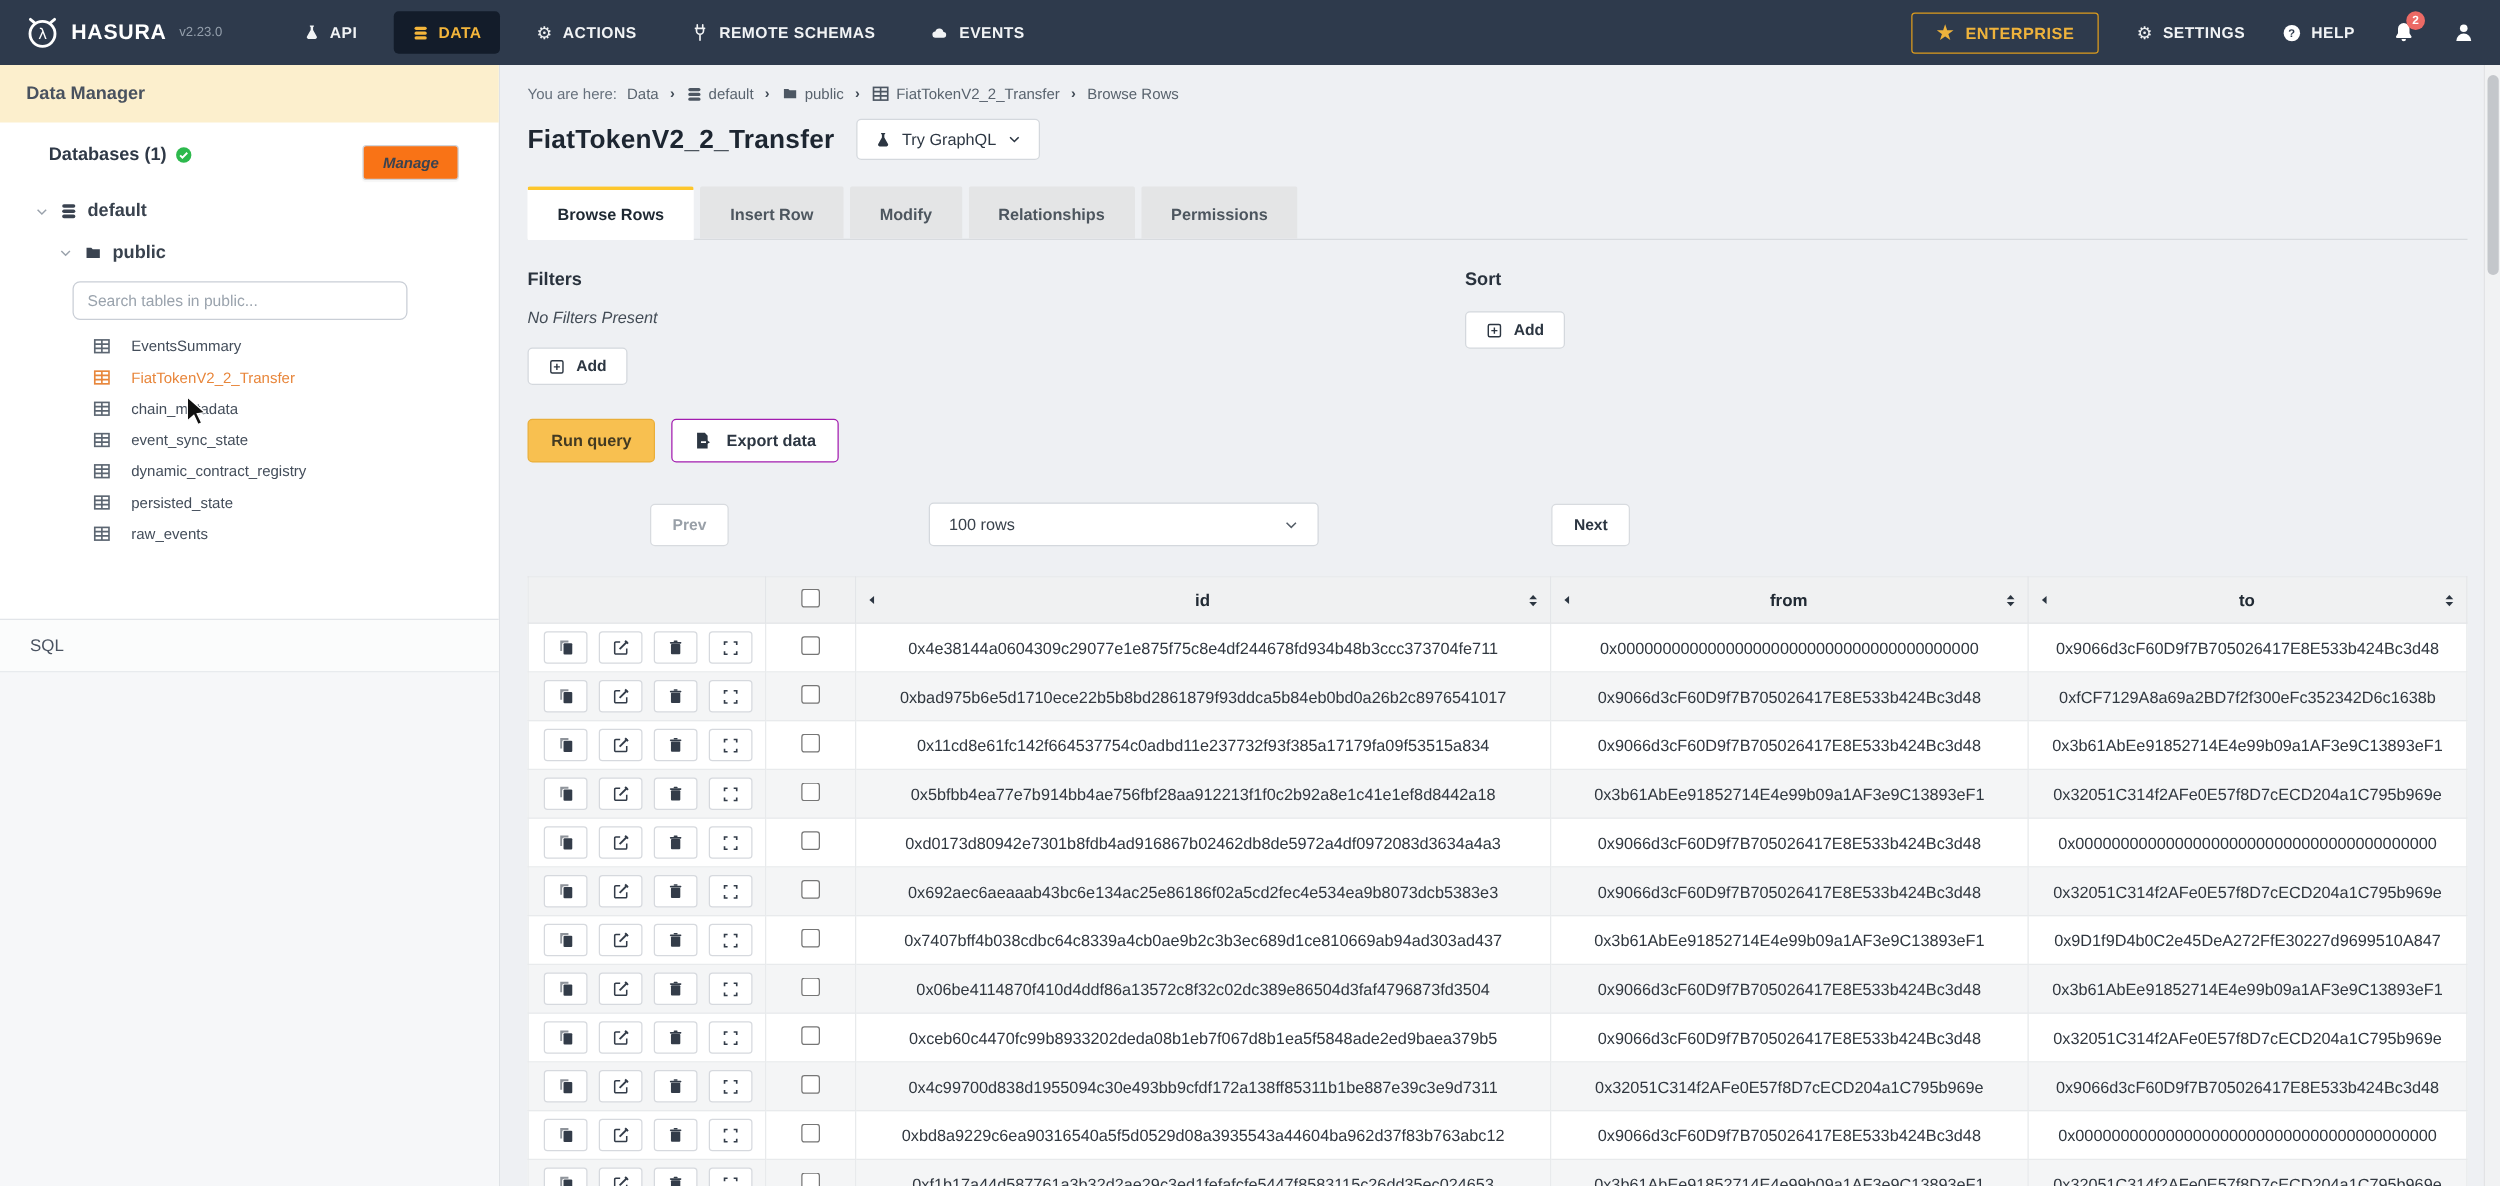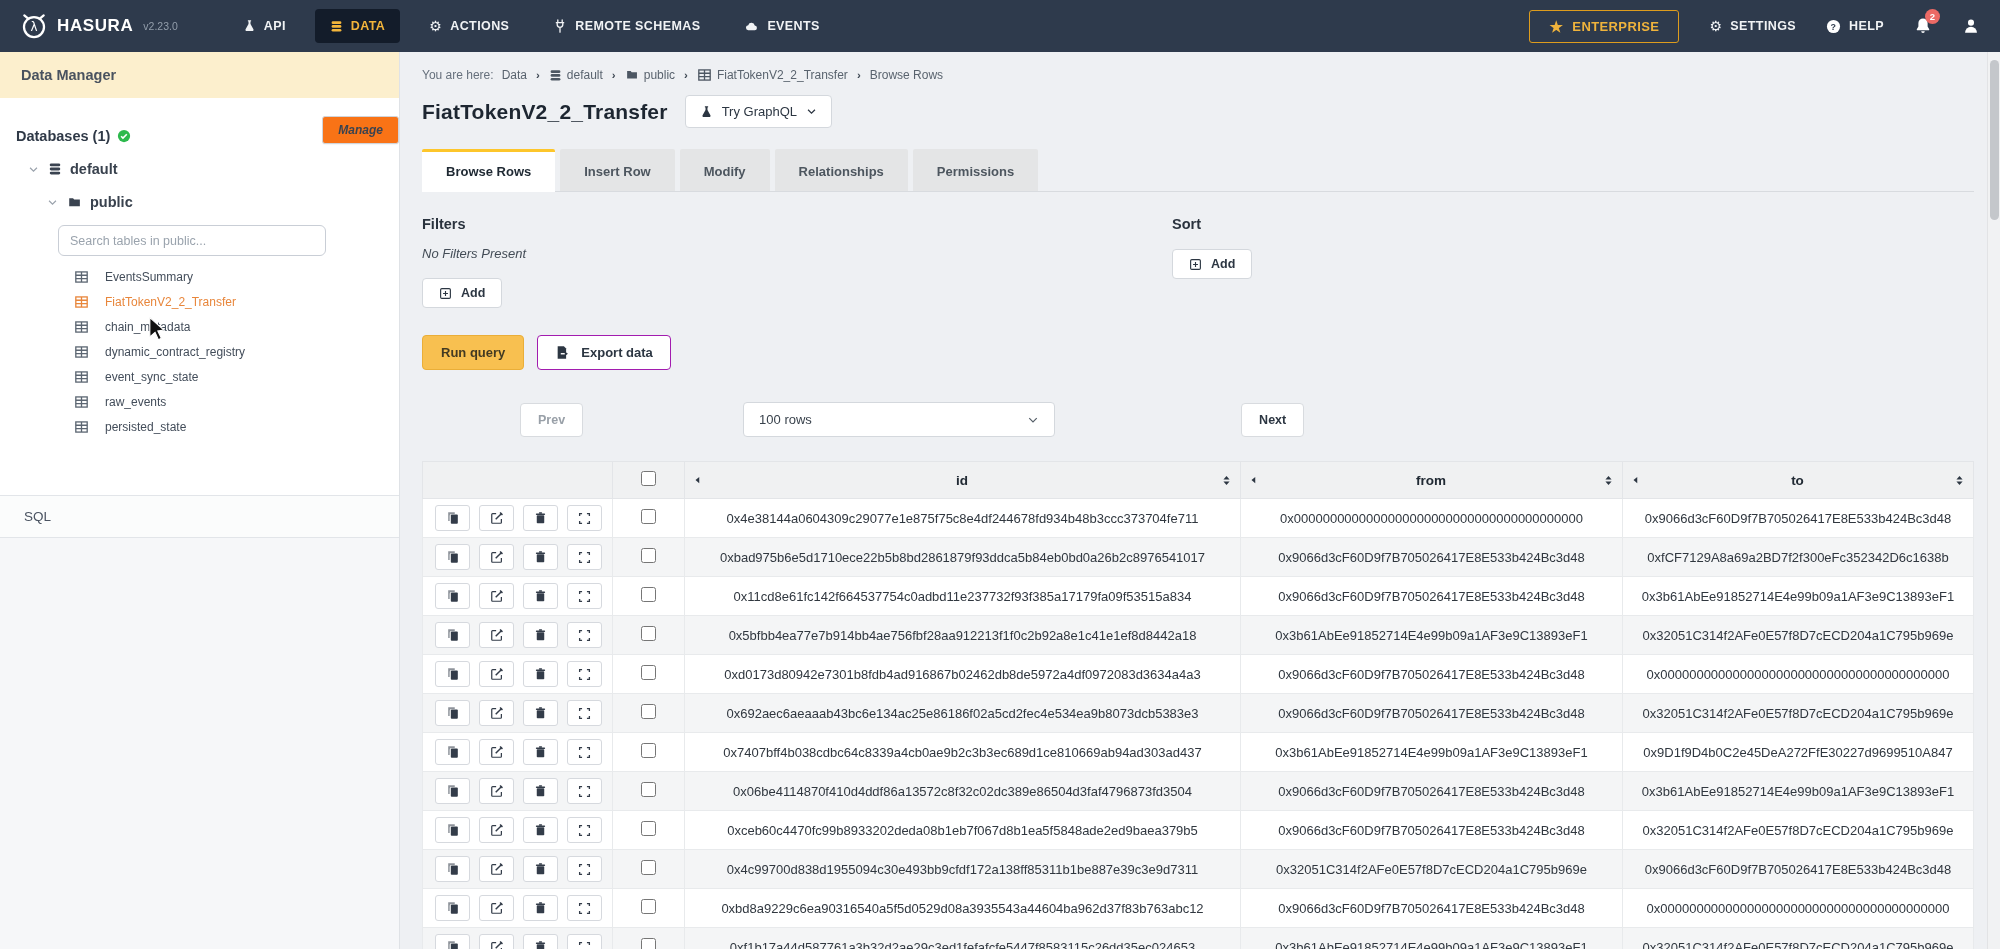--- a/index.html
+++ b/index.html
@@ -47,21 +47,21 @@
   
   .app { display:flex; height:897px; }
 
   
   .sidebar {
     width:400px; min-width:400px; background:#fff;
     border-right:1px solid #dfe2e6; display:flex; flex-direction:column;
   }
   .dm-header { background:#fcefcd; padding:15px 21px; font-weight:bold; font-size:14.5px; color:#49525f; }
   .side-body { padding:18px 0 0 16px; }
-  .db-row { display:flex; align-items:flex-end; padding-right:0; }
+  .db-row { display:flex; align-items:flex-start; padding-right:32px;margin-left:23px; }
   .db-label { font-weight:bold; font-size:14.5px; color:#2f3947; display:flex; align-items:center; gap:7px; }
   .manage-btn {
     margin-left:auto; background:#f97316; border:1px solid #d0d4da; border-radius:3px;
     font-weight:bold; font-size:12px; padding:6px 15px; color:#3a4350; cursor:pointer;
     box-shadow:0 1px 1px rgba(0,0,0,.04);
     font-style:italic;
   }
   .tree-row { display:flex; align-items:center; gap:9px; margin-top:17px; cursor:pointer; }
   .tree-row .chev { color:#9aa2ac; }
   .tree-label { font-weight:bold; font-size:14.5px; color:#39424e; display:flex; align-items:center; gap:8px; }
@@ -353,54 +353,54 @@
           </li>
           <li class="table-item">
             <span class="ticon" style="display: inline-flex;">
               <svg viewBox="0 0 16 16" width="15" height="14">
                 <g fill="none" stroke="currentColor" stroke-width="1.5">
                   <rect x="1.5" y="2.2" width="13" height="11.6"></rect>
                   <path d="M1.5 6h13M1.5 9.9h13M8 2.2v11.6"></path>
                 </g>
               </svg>
             </span>
+            <span>event_sync_state</span>
+          </li>
+          <li class="table-item">
+            <span class="ticon" style="display: inline-flex;">
+              <svg viewBox="0 0 16 16" width="15" height="14">
+                <g fill="none" stroke="currentColor" stroke-width="1.5">
+                  <rect x="1.5" y="2.2" width="13" height="11.6"></rect>
+                  <path d="M1.5 6h13M1.5 9.9h13M8 2.2v11.6"></path>
+                </g>
+              </svg>
+            </span>
             <span>dynamic_contract_registry</span>
           </li>
           <li class="table-item">
             <span class="ticon" style="display: inline-flex;">
               <svg viewBox="0 0 16 16" width="15" height="14">
                 <g fill="none" stroke="currentColor" stroke-width="1.5">
                   <rect x="1.5" y="2.2" width="13" height="11.6"></rect>
                   <path d="M1.5 6h13M1.5 9.9h13M8 2.2v11.6"></path>
                 </g>
               </svg>
             </span>
-            <span>event_sync_state</span>
+            <span>persisted_state</span>
           </li>
           <li class="table-item">
             <span class="ticon" style="display: inline-flex;">
               <svg viewBox="0 0 16 16" width="15" height="14">
                 <g fill="none" stroke="currentColor" stroke-width="1.5">
                   <rect x="1.5" y="2.2" width="13" height="11.6"></rect>
                   <path d="M1.5 6h13M1.5 9.9h13M8 2.2v11.6"></path>
                 </g>
               </svg>
             </span>
             <span>raw_events</span>
-          </li>
-          <li class="table-item">
-            <span class="ticon" style="display: inline-flex;">
-              <svg viewBox="0 0 16 16" width="15" height="14">
-                <g fill="none" stroke="currentColor" stroke-width="1.5">
-                  <rect x="1.5" y="2.2" width="13" height="11.6"></rect>
-                  <path d="M1.5 6h13M1.5 9.9h13M8 2.2v11.6"></path>
-                </g>
-              </svg>
-            </span>
-            <span>persisted_state</span>
           </li>
         </ul>
     </div>
     <div class="sql-section">SQL</div>
     <div class="side-fill"></div>
   </aside>
 
   <main class="main">
     <div class="breadcrumb" id="breadcrumb">
         <span>You are here:</span>

